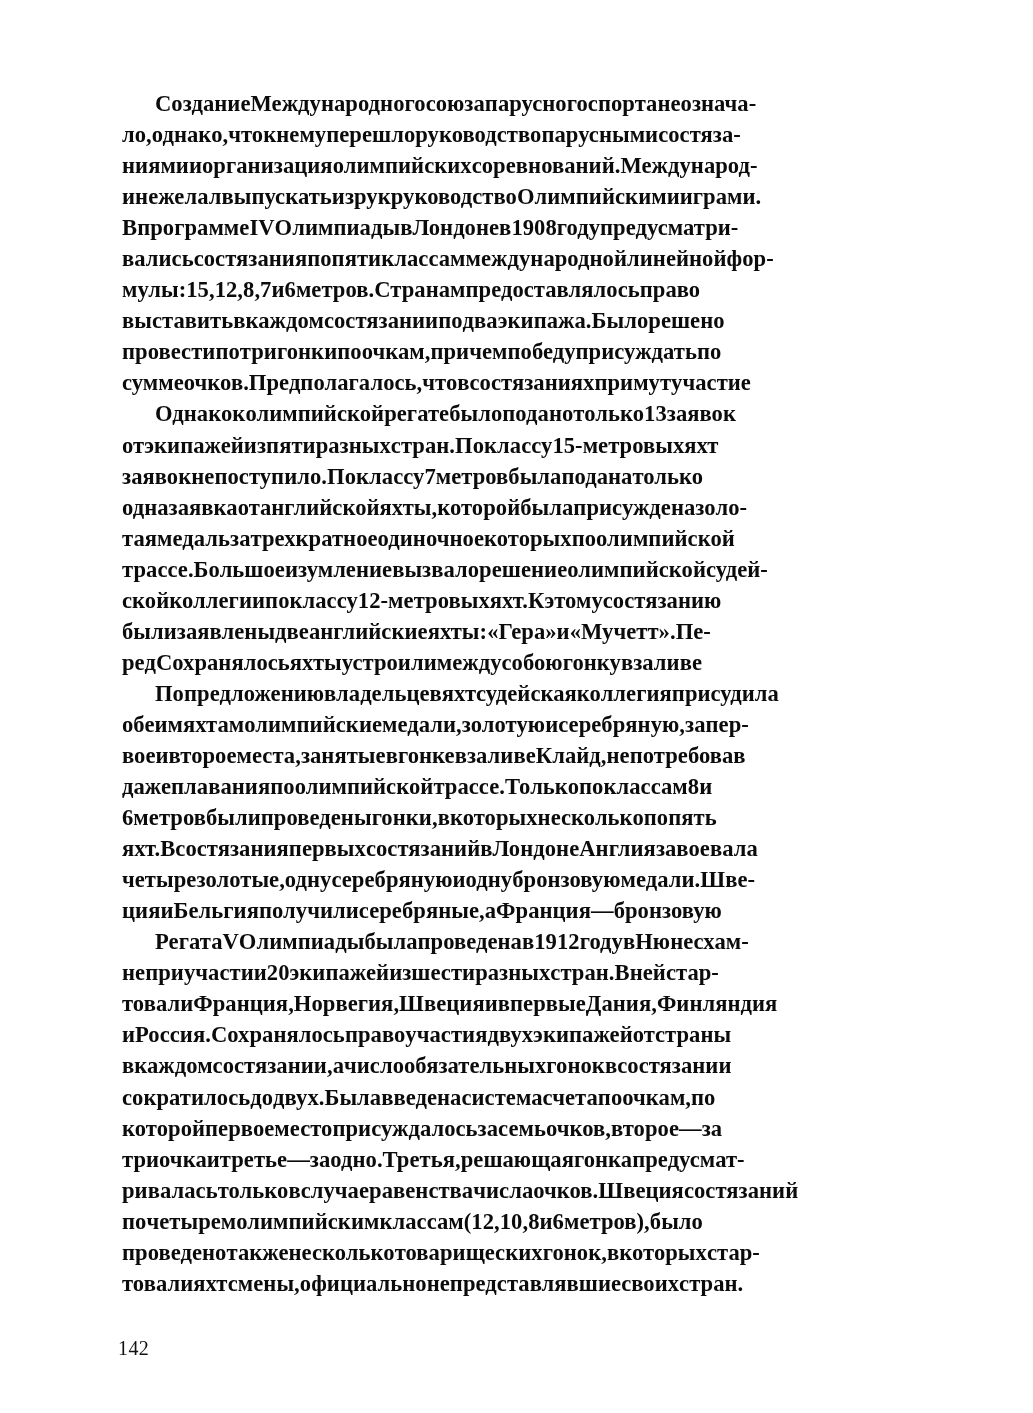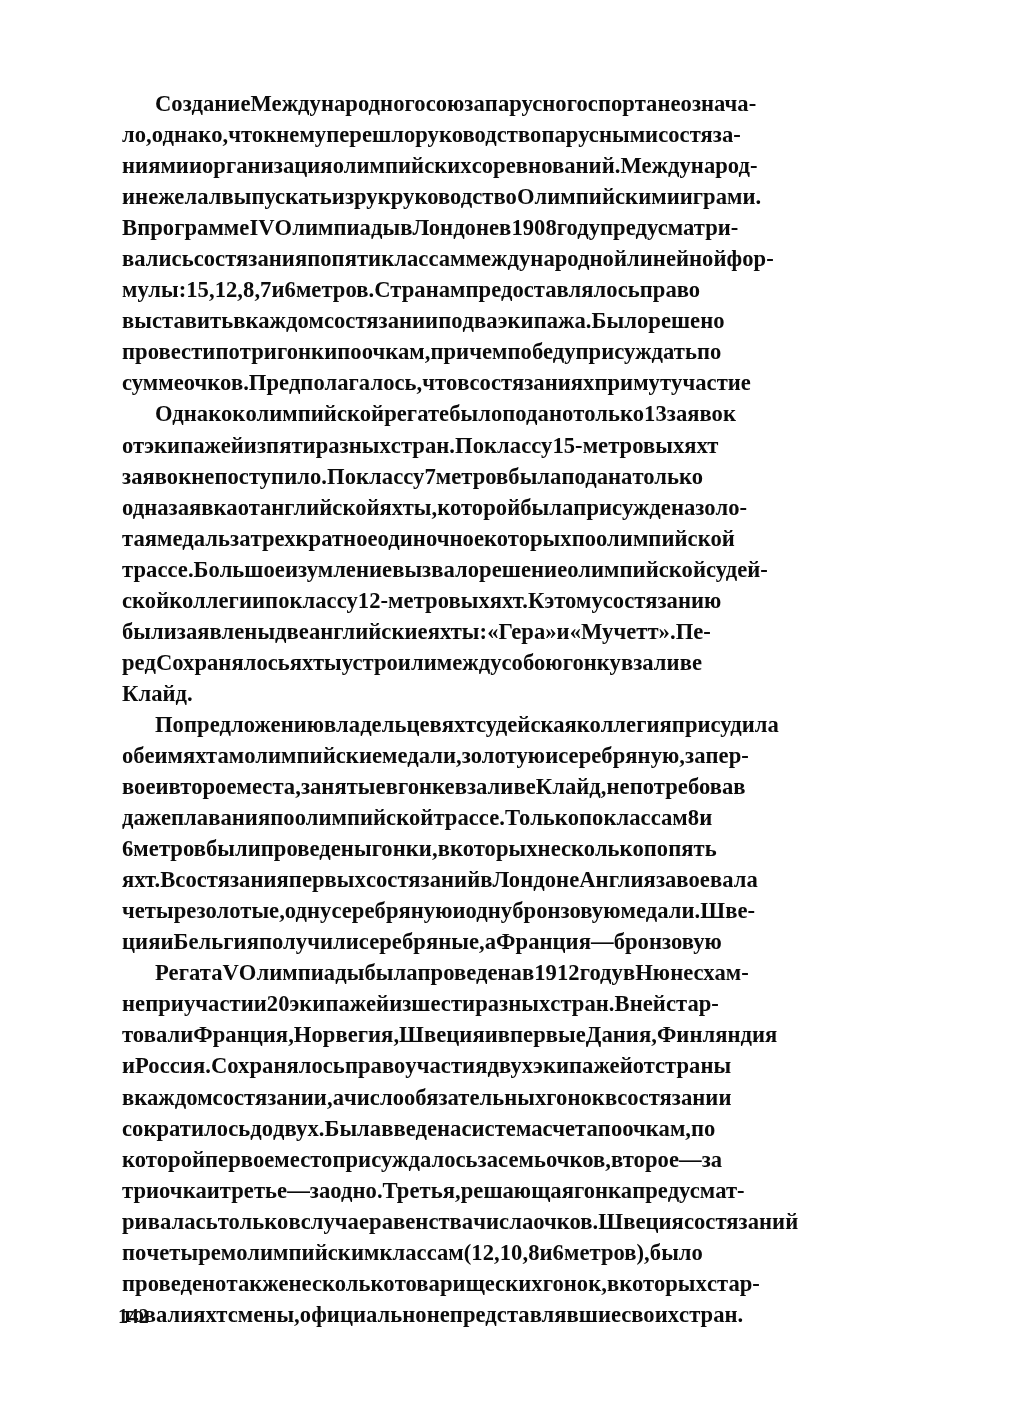--- a/index.html
+++ b/index.html
@@ -65,23 +65,23 @@
   
   .line.indent { padding-left: 33px; }
   .line.indent.j { padding-left: 33px; }
   
   .line.last { display: block; }
 
   
   .folio {
     position: absolute;
     left: 118px;
-    top: 1304px;
+    top: 1336px;
     font-size: 20px;
-    font-weight: 700;
+    font-weight: 400;
     line-height: 24px;
     letter-spacing: 0.4px;
     color: #111111;
   }
 </style>
 </head>
 <body>
 
 <div class="page">
 
@@ -103,21 +103,20 @@
     <p class="para">
       <span class="line indent j"><span>Однако</span><span>к</span><span>олимпийской</span><span>регате</span><span>было</span><span>подано</span><span>только</span><span>13</span><span>заявок</span></span>
       <span class="line j"><span>от</span><span>экипажей</span><span>из</span><span>пяти</span><span>разных</span><span>стран.</span><span>По</span><span>классу</span><span>15-метровых</span><span>яхт</span></span>
       <span class="line j"><span>заявок</span><span>не</span><span>поступило.</span><span>По</span><span>классу</span><span>7</span><span>метров</span><span>была</span><span>подана</span><span>только</span></span>
       <span class="line j"><span>одна</span><span>заявка</span><span>от</span><span>английской</span><span>яхты,</span><span>которой</span><span>была</span><span>присуждена</span><span>золо-</span></span>
       <span class="line j"><span>тая</span><span>медаль</span><span>за</span><span>трехкратное</span><span>одиночное</span><span>которых</span><span>по</span><span>олимпийской</span></span>
       <span class="line j"><span>трассе.</span><span>Большое</span><span>изумление</span><span>вызвало</span><span>решение</span><span>олимпийской</span><span>судей-</span></span>
       <span class="line j"><span>ской</span><span>коллегии</span><span>по</span><span>классу</span><span>12-метровых</span><span>яхт.</span><span>К</span><span>этому</span><span>состязанию</span></span>
       <span class="line j"><span>были</span><span>заявлены</span><span>две</span><span>английские</span><span>яхты:</span><span>«Гера»</span><span>и</span><span>«Мучетт».</span><span>Пе-</span></span>
       <span class="line j"><span>ред</span><span>Сохранялось</span><span>яхты</span><span>устроили</span><span>между</span><span>собою</span><span>гонку</span><span>в</span><span>заливе</span></span>
-      <span class="line last">Клайд.</span>
     </p>
 
     <p class="para">
       <span class="line indent j"><span>По</span><span>предложению</span><span>владельцев</span><span>яхт</span><span>судейская</span><span>коллегия</span><span>присудила</span></span>
       <span class="line j"><span>обеим</span><span>яхтам</span><span>олимпийские</span><span>медали,</span><span>золотую</span><span>и</span><span>серебряную,</span><span>за</span><span>пер-</span></span>
       <span class="line j"><span>вое</span><span>и</span><span>второе</span><span>места,</span><span>занятые</span><span>в</span><span>гонке</span><span>в</span><span>заливе</span><span>Клайд,</span><span>не</span><span>потребовав</span></span>
       <span class="line j"><span>даже</span><span>плавания</span><span>по</span><span>олимпийской</span><span>трассе.</span><span>Только</span><span>по</span><span>классам</span><span>8</span><span>и</span></span>
       <span class="line j"><span>6</span><span>метров</span><span>были</span><span>проведены</span><span>гонки,</span><span>в</span><span>которых</span><span>несколько</span><span>по</span><span>пять</span></span>
       <span class="line j"><span>яхт.</span><span>В</span><span>состязания</span><span>первых</span><span>состязаний</span><span>в</span><span>Лондоне</span><span>Англия</span><span>завоевала</span></span>
       <span class="line j"><span>четыре</span><span>золотые,</span><span>одну</span><span>серебряную</span><span>и</span><span>одну</span><span>бронзовую</span><span>медали.</span><span>Шве-</span></span>

